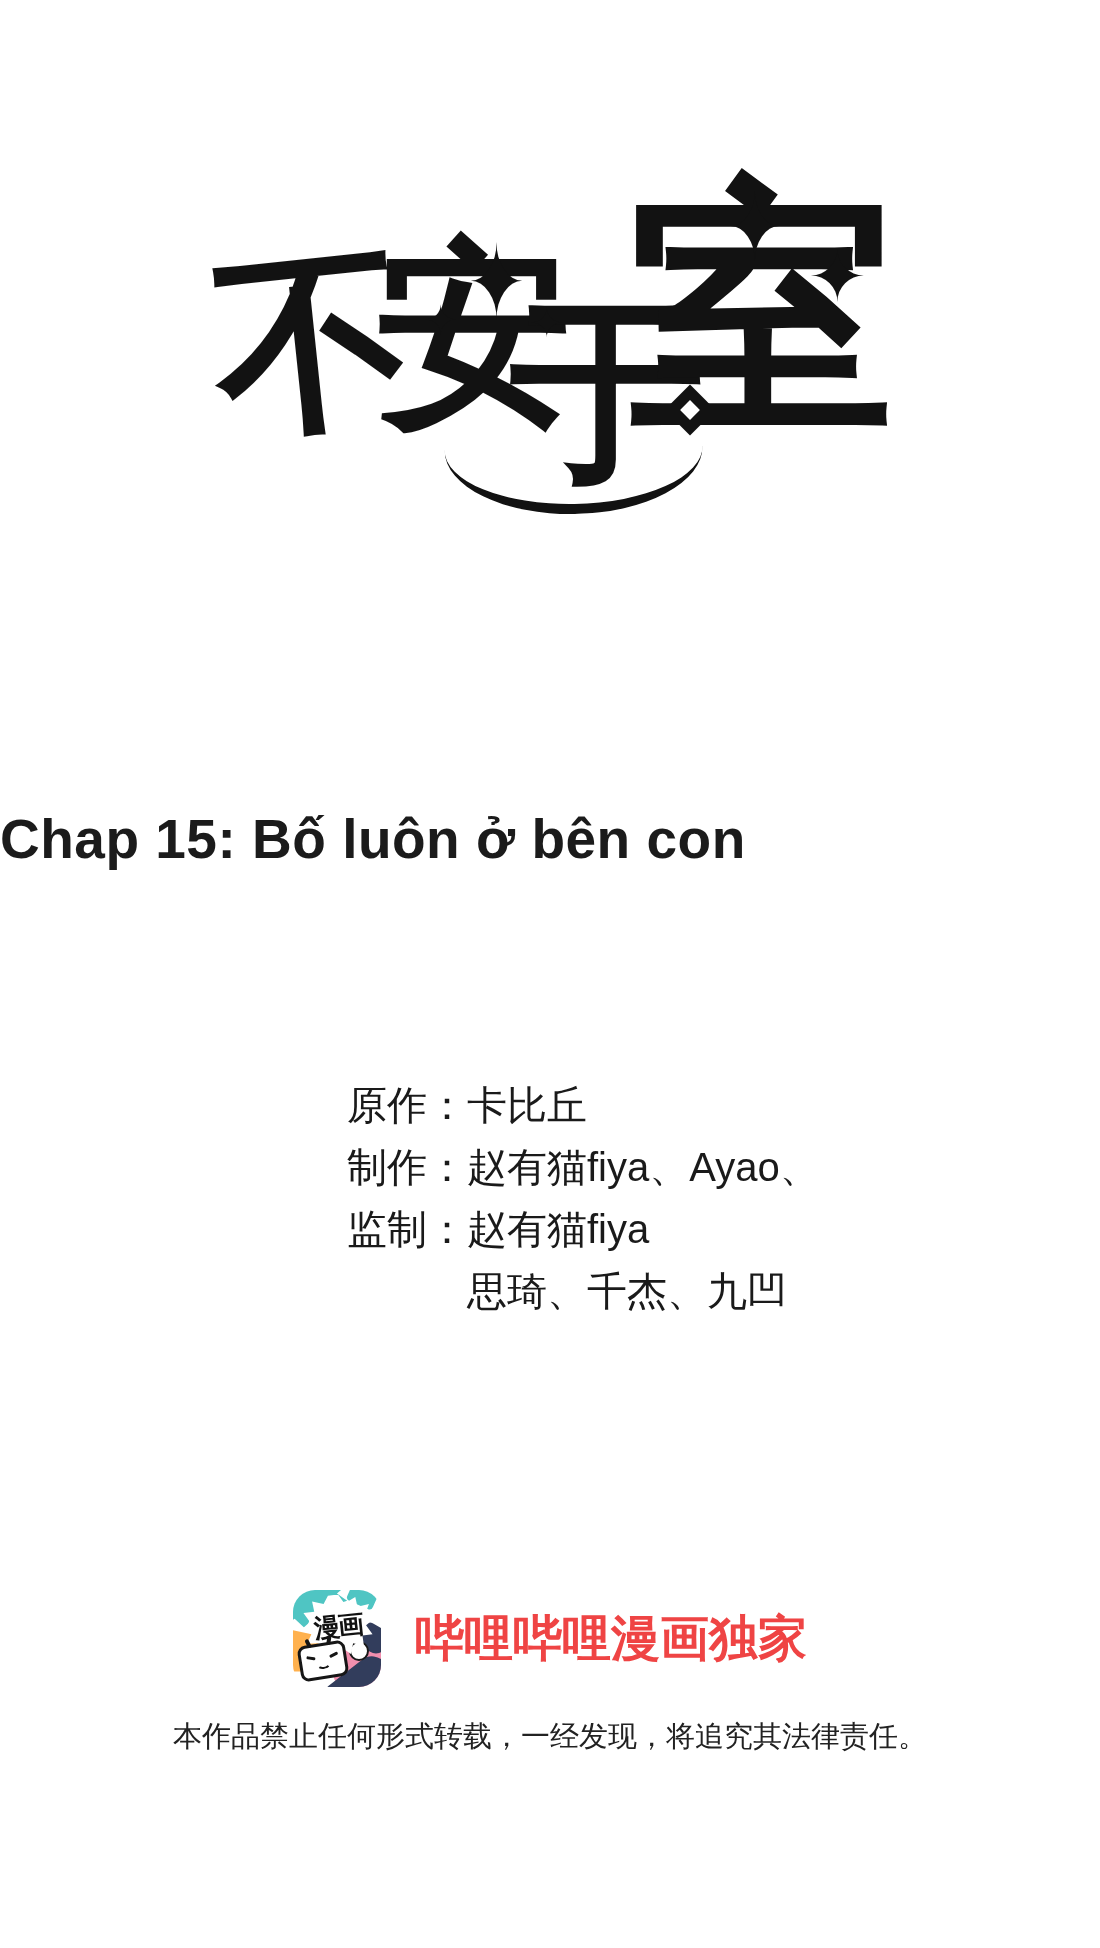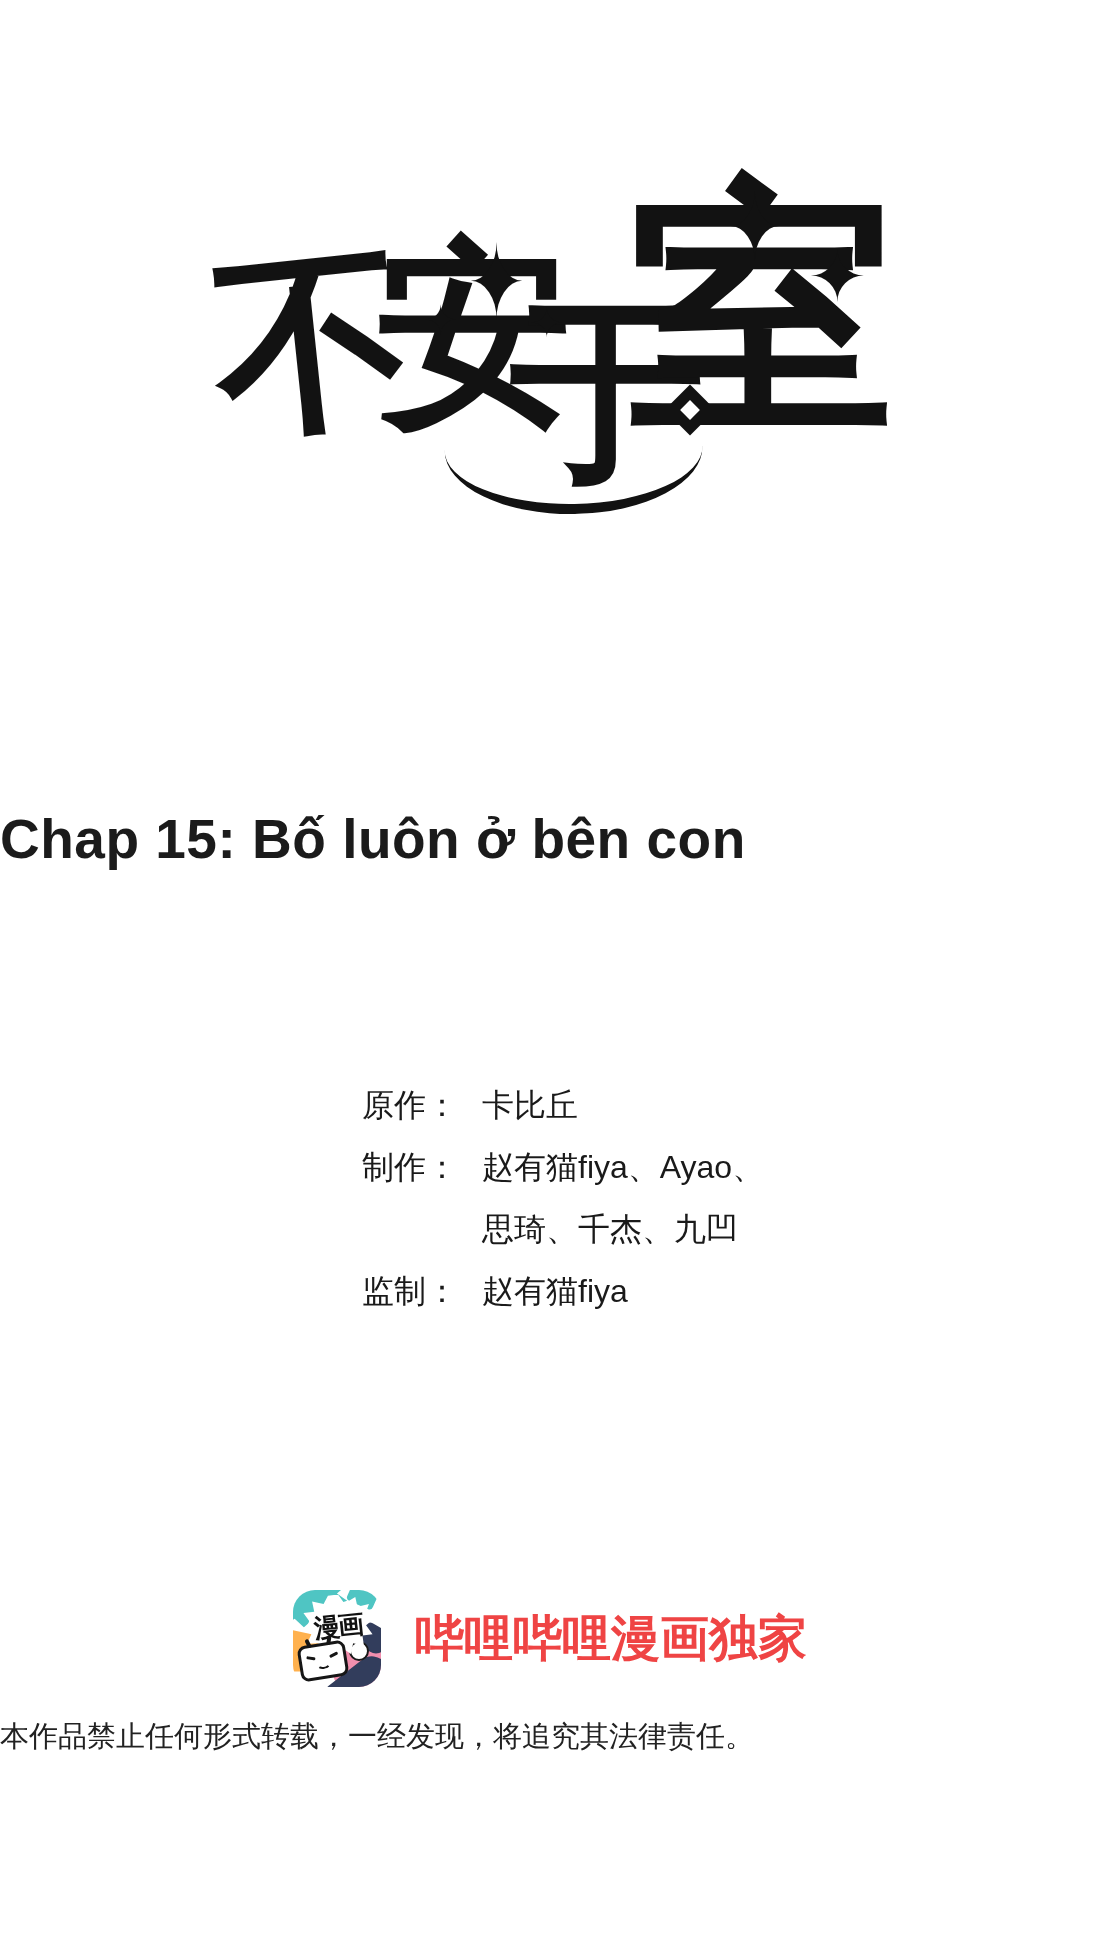--- a/index.html
+++ b/index.html
@@ -22,21 +22,21 @@
   .diamond{position:absolute;left:672px;top:392px;width:36px;height:36px;background:#121212;transform:rotate(45deg);}
   .diamond-inner{position:absolute;left:11px;top:11px;width:14px;height:14px;background:#ffffff;}
   .swoosh{position:absolute;left:445px;top:438px;width:258px;height:66px;
           border-bottom:10px solid #121212;border-radius:0 0 55% 55% / 0 0 95% 95%;transform:rotate(-1deg);}
 
   
   .chapter{position:absolute;left:0;top:812px;width:1100px;margin:0;
            font-size:55px;font-weight:600;letter-spacing:0.5px;color:#1b1b1b;line-height:1;}
 
   
-  .credits{position:absolute;left:362px;top:1074px;font-size:32px;line-height:62px;color:#1a1a1a;}
+  .credits{position:absolute;left:347px;top:1074px;font-size:40px;line-height:62px;color:#1a1a1a;}
   .crow{display:flex;white-space:nowrap;}
   .clabel{display:inline-block;width:120px;flex:0 0 120px;}
   .cvalue{display:inline-block;}
 
   
   .publisher{position:absolute;left:0;top:1586px;width:1100px;height:104px;
              display:flex;align-items:center;justify-content:center;gap:34px;}
   .app-icon{position:relative;width:88px;height:97px;border-radius:22px;overflow:hidden;background:#ffffff;flex:0 0 auto;}
   .p-teal{position:absolute;left:-6px;top:-8px;width:64px;height:60px;background:#4fc5c3;
           clip-path:polygon(0 0,100% 0,78% 20%,94% 32%,60% 44%,70% 64%,38% 56%,30% 80%,12% 62%,0 70%);}
@@ -58,21 +58,21 @@
   .tv-ear-l{left:7px;transform:rotate(-18deg);}
   .tv-ear-r{left:28px;transform:rotate(18deg);}
   .tv-eye-l,.tv-eye-r{position:absolute;top:9px;width:9px;height:3px;background:#161616;border-radius:2px;}
   .tv-eye-l{left:5px;transform:rotate(18deg);}
   .tv-eye-r{right:5px;transform:rotate(-18deg);}
   .tv-mouth{position:absolute;left:14px;top:13px;width:10px;height:6px;border:2px solid transparent;
             border-bottom-color:#161616;border-radius:50%;}
   .pub-name{font-family:"Liberation Serif", serif;font-weight:700;font-size:49px;color:#ef4444;line-height:1;white-space:nowrap;}
 
   
-  .disclaimer{position:absolute;left:0;top:1719px;width:1100px;text-align:left;
+  .disclaimer{position:absolute;left:0;top:1719px;width:1100px;text-align:center;
               font-size:29px;font-weight:500;color:#222222;line-height:1.2;}
 </style>
 </head>
 <body>
 
 <div class="page">
 
   <div class="logo">
     <span class="lc lc1">不</span>
     <span class="lc lc2">安</span>
@@ -97,26 +97,26 @@
       <span class="cvalue">卡比丘</span>
     </div>
     <div class="crow">
       <span class="clabel"></span>
     </div>
     <div class="crow">
       <span class="clabel">制作：</span>
       <span class="cvalue">赵有猫fiya、Ayao、</span>
     </div>
     <div class="crow">
+      <span class="clabel">监制：</span>
+      <span class="cvalue">赵有猫fiya</span>
+    </div>
+    <div class="crow">
       <span class="clabel"></span>
       <span class="cvalue">思琦、千杰、九凹</span>
-    </div>
-    <div class="crow">
-      <span class="clabel">监制：</span>
-      <span class="cvalue">赵有猫fiya</span>
     </div>
   </div>
 
   <div class="publisher">
     <div class="app-icon">
       <div class="p-teal"></div>
       <div class="p-teal2"></div>
       <div class="p-orange"></div>
       <div class="p-pink"></div>
       <div class="p-navy"></div>

